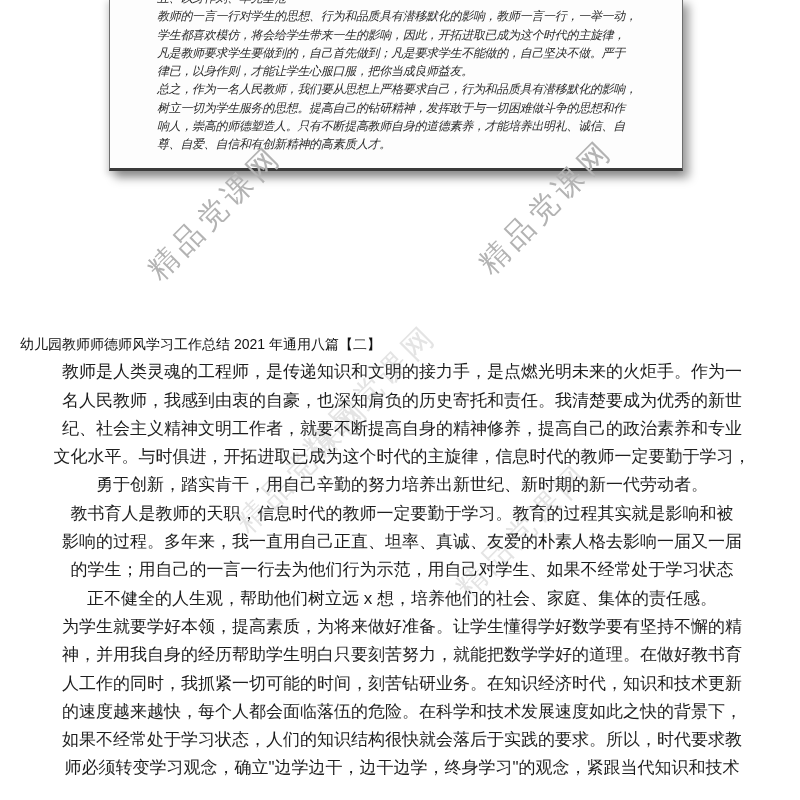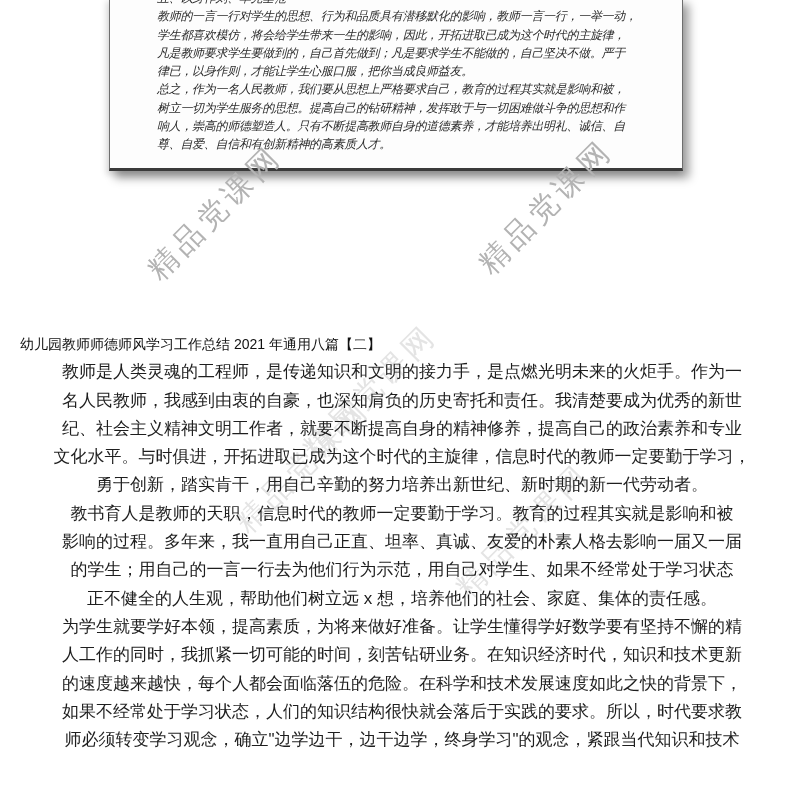--- a/index.html
+++ b/index.html
@@ -49,21 +49,21 @@
 </head>
 <body>
 
 <div class="preview-card">
   <div class="card-lines">
       <div class="line">五、以身作则、率先垂范</div>
       <div class="line">教师的一言一行对学生的思想、行为和品质具有潜移默化的影响，教师一言一行，一举一动，</div>
       <div class="line">学生都喜欢模仿，将会给学生带来一生的影响，因此，开拓进取已成为这个时代的主旋律，</div>
       <div class="line">凡是教师要求学生要做到的，自己首先做到；凡是要求学生不能做的，自己坚决不做。严于</div>
       <div class="line">律已，以身作则，才能让学生心服口服，把你当成良师益友。</div>
-      <div class="line">总之，作为一名人民教师，我们要从思想上严格要求自己，教育的过程其实就是影响和被，</div>
+      <div class="line">总之，作为一名人民教师，我们要从思想上严格要求自己，行为和品质具有潜移默化的影响，</div>
       <div class="line">树立一切为学生服务的思想。提高自己的钻研精神，发挥敢于与一切困难做斗争的思想和作</div>
       <div class="line">响人，崇高的师德塑造人。只有不断提高教师自身的道德素养，才能培养出明礼、诚信、自</div>
       <div class="line">尊、自爱、自信和有创新精神的高素质人才。</div>
     </div>
 </div>
 
 <div class="watermark-layer" id="wm-layer">
     <div class="watermark strong" style="left: 215px; top: 213px;">精品党课网</div>
     <div class="watermark strong" style="left: 546px; top: 207px;">精品党课网</div>
     <div class="watermark faint" style="left: 370px; top: 392px;">精品党课网</div>
@@ -77,18 +77,19 @@
       <div class="line">教师是人类灵魂的工程师，是传递知识和文明的接力手，是点燃光明未来的火炬手。作为一</div>
       <div class="line">名人民教师，我感到由衷的自豪，也深知肩负的历史寄托和责任。我清楚要成为优秀的新世</div>
       <div class="line">纪、社会主义精神文明工作者，就要不断提高自身的精神修养，提高自己的政治素养和专业</div>
       <div class="line">文化水平。与时俱进，开拓进取已成为这个时代的主旋律，信息时代的教师一定要勤于学习，</div>
       <div class="line">勇于创新，踏实肯干，用自己辛勤的努力培养出新世纪、新时期的新一代劳动者。</div>
       <div class="line">教书育人是教师的天职，信息时代的教师一定要勤于学习。教育的过程其实就是影响和被</div>
       <div class="line">影响的过程。多年来，我一直用自己正直、坦率、真诚、友爱的朴素人格去影响一届又一届</div>
       <div class="line">的学生；用自己的一言一行去为他们行为示范，用自己对学生、如果不经常处于学习状态</div>
       <div class="line">正不健全的人生观，帮助他们树立远 x 想，培养他们的社会、家庭、集体的责任感。</div>
       <div class="line">为学生就要学好本领，提高素质，为将来做好准备。让学生懂得学好数学要有坚持不懈的精</div>
+      <div class="line">神，并用我自身的经历帮助学生明白只要刻苦努力，就能把数学学好的道理。在做好教书育</div>
       <div class="line">人工作的同时，我抓紧一切可能的时间，刻苦钻研业务。在知识经济时代，知识和技术更新</div>
       <div class="line">的速度越来越快，每个人都会面临落伍的危险。在科学和技术发展速度如此之快的背景下，</div>
       <div class="line">如果不经常处于学习状态，人们的知识结构很快就会落后于实践的要求。所以，时代要求教</div>
       <div class="line">师必须转变学习观念，确立"边学边干，边干边学，终身学习"的观念，紧跟当代知识和技术</div>
     </div>
 </div>
 
 </body></html>

